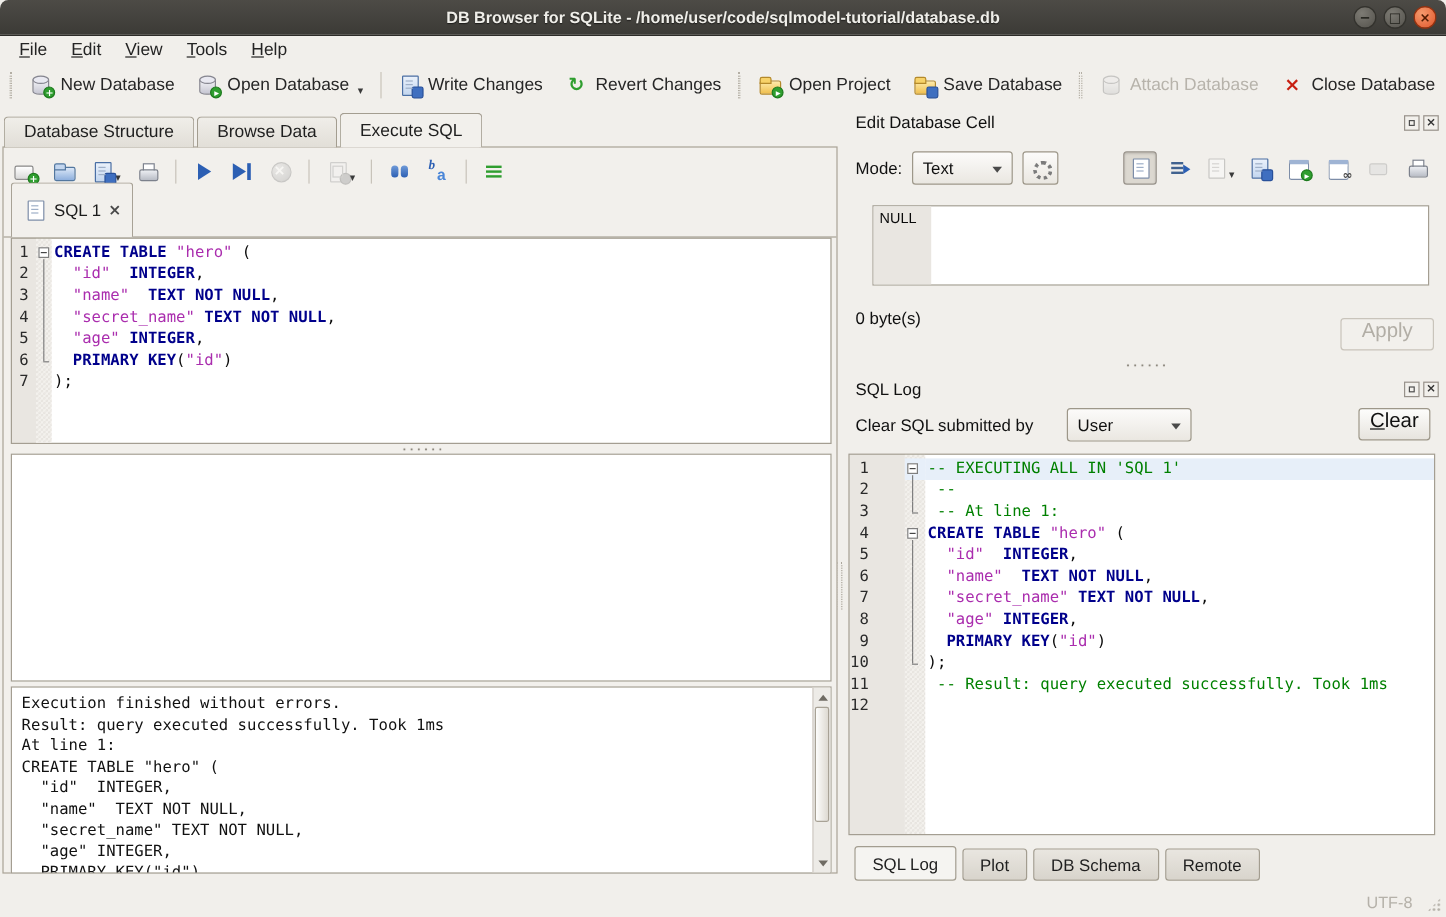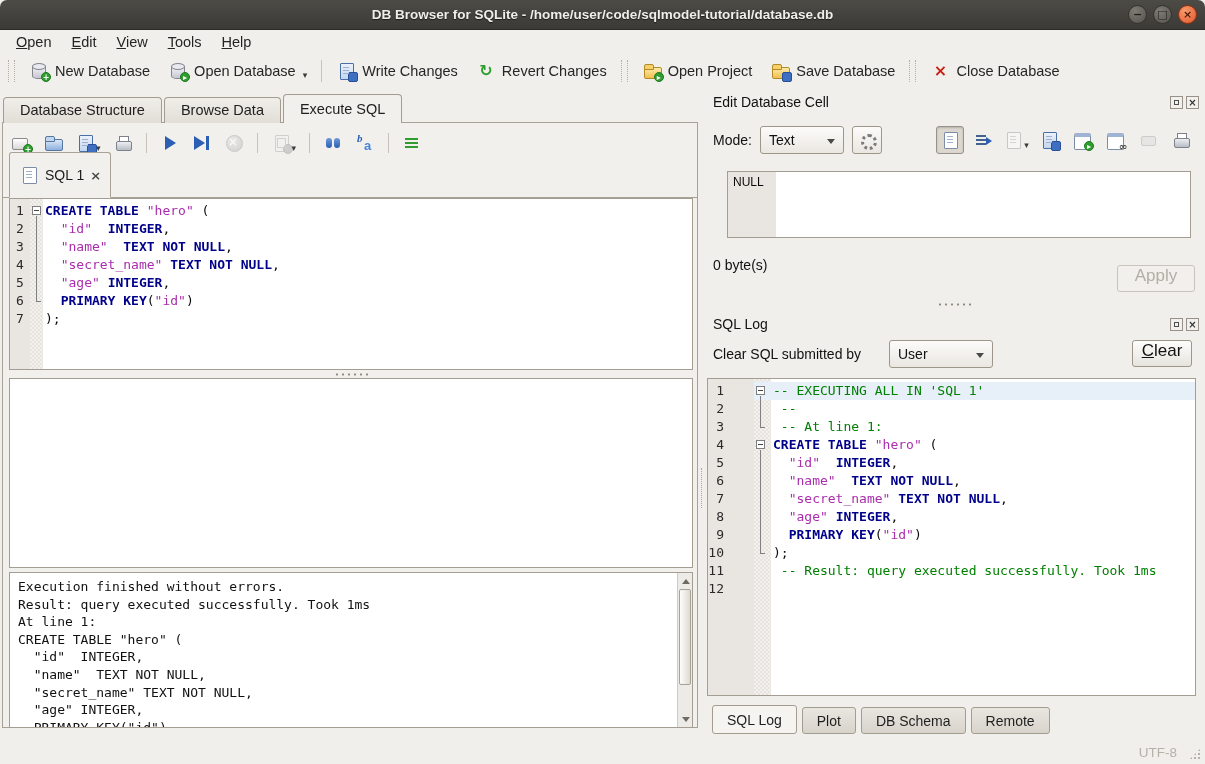--- a/index.html
+++ b/index.html
@@ -162,21 +162,21 @@
 <div class="titlebar">
   <div class="win-title">DB Browser for SQLite - /home/user/code/sqlmodel-tutorial/database.db</div>
   <div class="win-controls">
     <div class="wbtn">−</div>
     <div class="wbtn">□</div>
     <div class="wbtn close">×</div>
   </div>
 </div>
 
 <div class="menubar" id="menubar">
-    <span class="menu-item">Open</span>
+    <span class="menu-item">File</span>
     <span class="menu-item">Edit</span>
     <span class="menu-item">View</span>
     <span class="menu-item">Tools</span>
     <span class="menu-item">Help</span>
   </div>
 <div class="toolbar" id="main-toolbar">
     <div class="tb-handle"></div>
     <div class="tb-btn">
       <span class="ic cyl">
         <span class="b b-green">+</span>
@@ -208,20 +208,24 @@
       </span>
       <span>Open Project</span>
     </div>
     <div class="tb-btn">
       <span class="ic ifolder">
         <span class="b b-blue"></span>
       </span>
       <span>Save Database</span>
     </div>
     <div class="tb-handle"></div>
+    <div class="tb-btn disabled">
+      <span class="ic cyl dis dis"></span>
+      <span>Attach Database</span>
+    </div>
     <div class="tb-btn">
       <span class="ic  gly g-red">×</span>
       <span>Close Database</span>
     </div>
   </div>
 
 <div class="left-pane">
   <div class="main-tabs" id="main-tabs">
       <div class="mtab">Database Structure</div>
       <div class="mtab">Browse Data</div>

